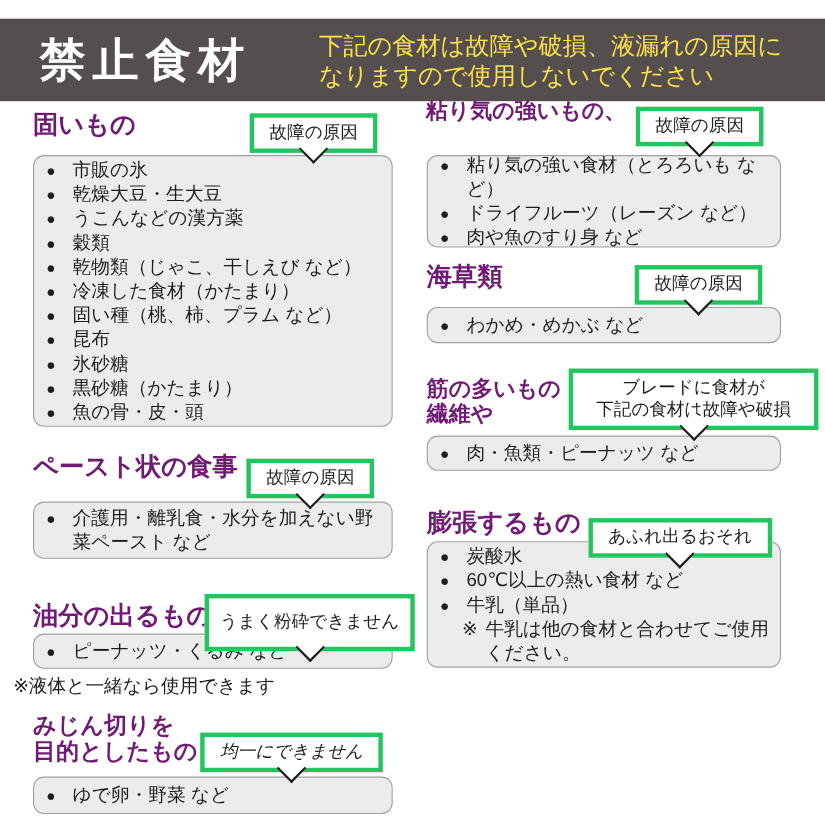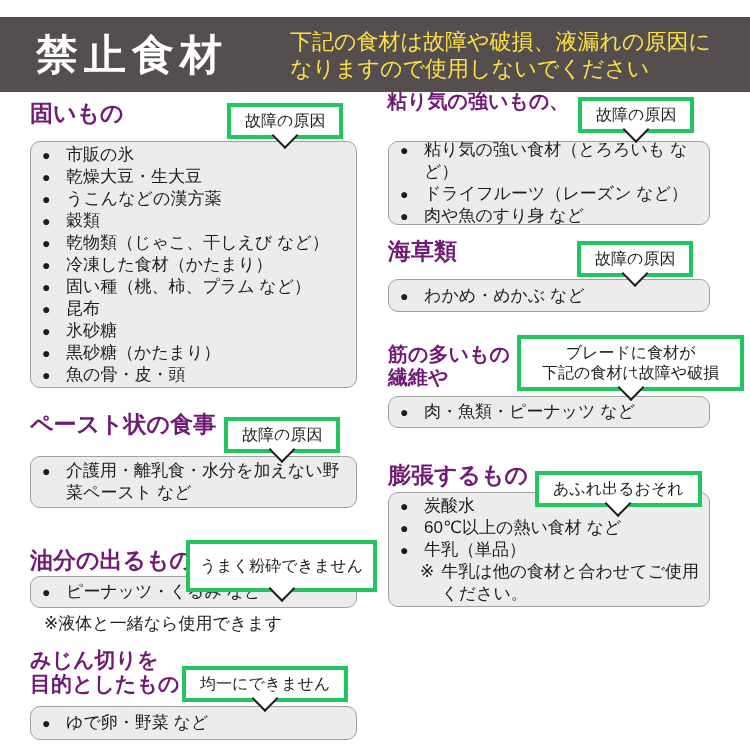--- a/index.html
+++ b/index.html
@@ -115,27 +115,27 @@
   <div class="heading" style="left:30px;top:542px;"><span>油分の出るもの</span><sup>※</sup></div>
   <div class="callout" style="left:186px;top:540px;padding:12px 10px;">
     <div class="c-line">うまく粉砕できません</div>
   </div>
   <div class="graybox" style="left:30px;top:576px;width:327px;height:32px;">
     <div class="item">
         <span class="bullet">●</span>
         <span class="item-text">ピーナッツ・くるみ など</span>
       </div>
   </div>
-  <div class="footnote" style="left:44px;top:612px;">※液体と一緒なら使用できます</div>
+  <div class="footnote" style="left:12px;top:612px;">※液体と一緒なら使用できます</div>
 
   <div class="heading two-line" style="left:30px;top:648px;font-size:21px;line-height:24px;">
     <div>みじん切りを</div>
     <div>目的としたもの</div>
   </div>
-  <div class="callout" style="left:182px;top:666px;">
+  <div class="callout" style="left:182px;top:666px;font-style:italic;">
     <div class="c-line">均一にできません</div>
   </div>
   <div class="graybox" style="left:30px;top:706px;width:327px;height:34px;">
     <div class="item">
         <span class="bullet">●</span>
         <span class="item-text">ゆで卵・野菜 など</span>
       </div>
   </div>
 
   <div class="heading two-line" style="left:387px;top:90px;text-align:center;">

